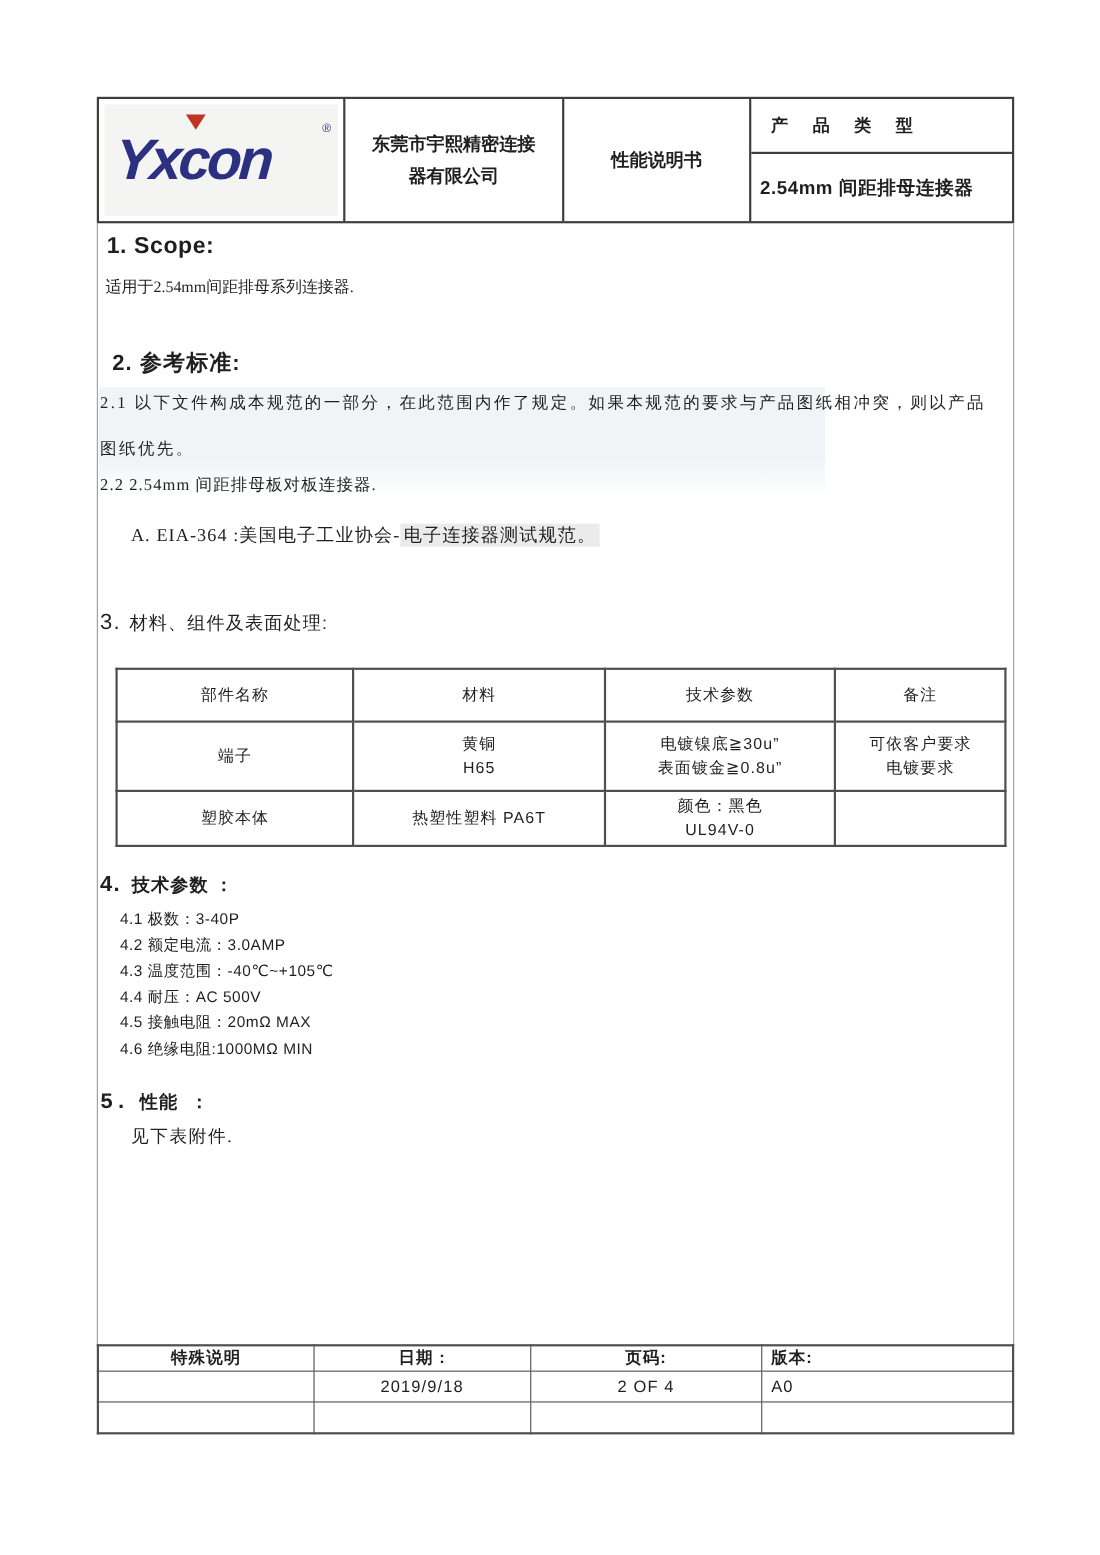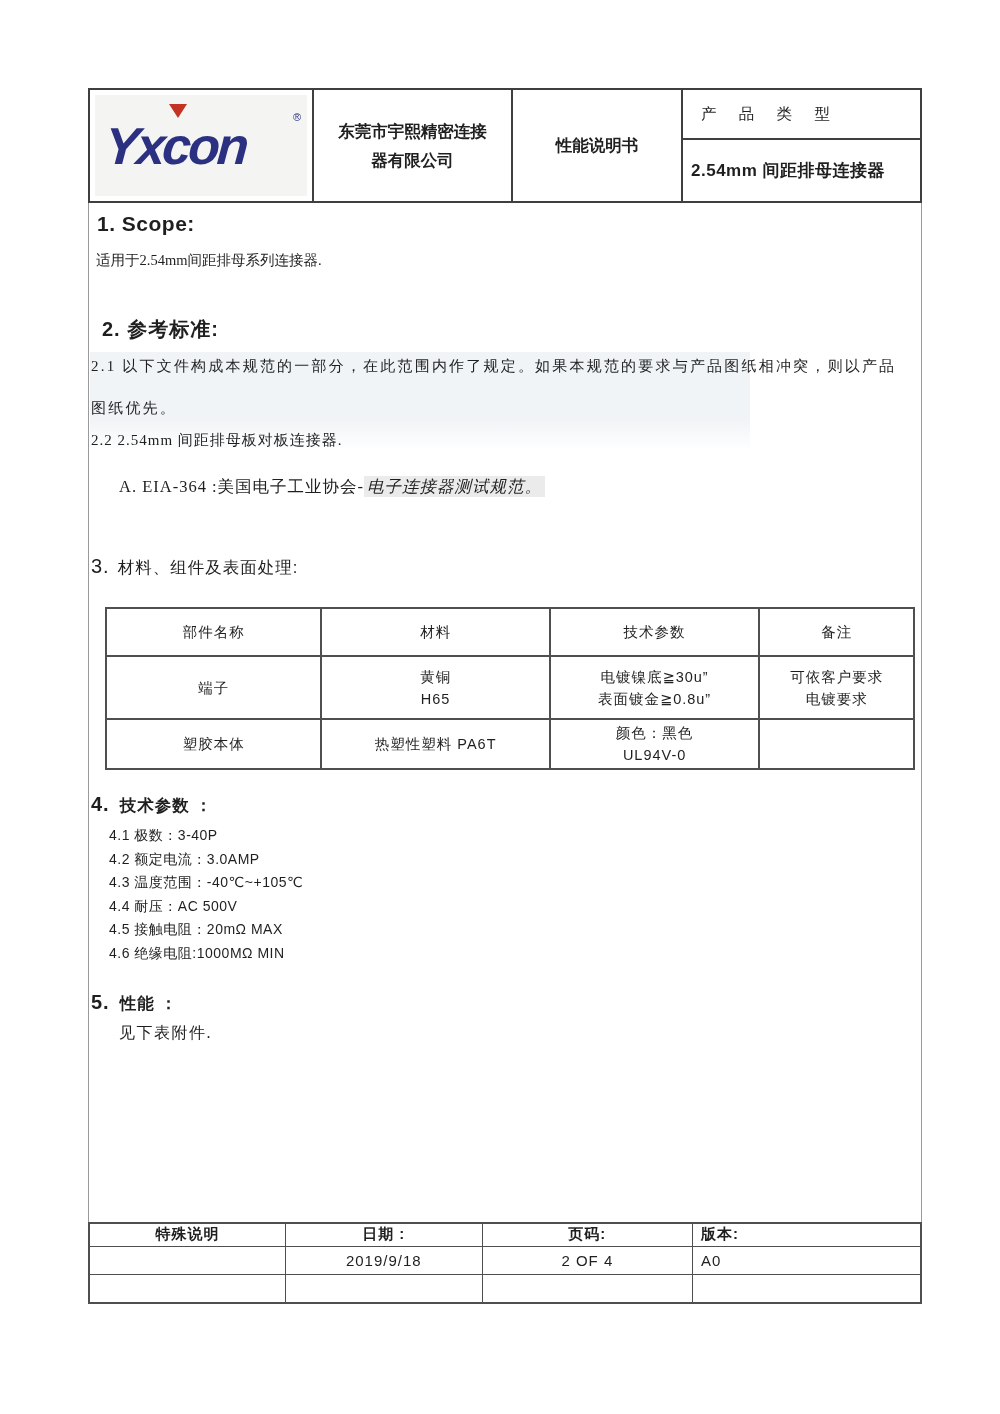--- a/index.html
+++ b/index.html
@@ -39,21 +39,21 @@
     justify-content:center; font-weight:bold; font-size:16.5px; line-height:1.7;
     text-align:center;
   }
   .hdr-doctype {
     width:170px; display:flex; align-items:center; justify-content:center;
     font-weight:bold; font-size:16.5px;
   }
   .hdr-right { flex:1; border-right:none; display:flex; flex-direction:column; }
   .hdr-ptype-label {
     height:50px; border-bottom:2px solid #3f3f3f; display:flex; align-items:center;
-    padding-left:18px; font-weight:normal; font-size:15.5px; letter-spacing:9px;
+    padding-left:18px; font-weight:bold; font-size:15.5px; letter-spacing:9px;
   }
   .hdr-ptype-value {
     flex:1; display:flex; align-items:center; padding-left:8px;
     font-weight:bold; font-size:17px; letter-spacing:0.5px;
   }
   
   .bodybox {
     position:absolute; left:88px; top:203px; width:834px; height:1019px;
     border-left:1px solid #9a9a9a; border-right:1px solid #9a9a9a;
   }
@@ -66,39 +66,39 @@
     background:linear-gradient(#f1f4f7 0%, #f1f4f7 70%, #fdfefe 100%);
   }
   .band-l1 { left:1px; top:5px; font-size:15px; letter-spacing:2.2px; white-space:nowrap;
              font-family:"Liberation Serif","DejaVu Serif",serif; }
   .band-l2 { left:1px; top:47px; font-size:15px; letter-spacing:2.2px;
              font-family:"Liberation Serif","DejaVu Serif",serif; }
   .band-l3 { left:1px; top:79px; font-size:15px; letter-spacing:1px;
              font-family:"Liberation Serif","DejaVu Serif",serif; }
   .note-a { left:30px; top:273px; font-size:16.5px; letter-spacing:1px;
             font-family:"Liberation Serif","DejaVu Serif",serif; }
-  .note-a .hl { background:#ebebeb; padding:1px 3px;font-style:italic; }
+  .note-a .hl { background:#ebebeb; padding:1px 3px; }
   .s3-title { left:2px; top:352px; font-size:16.5px; font-weight:normal; letter-spacing:1px; }
   .s3-title .num { font-size:20px; margin-right:8px; }
   
   table { border-collapse:collapse; }
   .mat-table { position:absolute; left:16px; top:404px; width:810px; }
   .mat-table td {
     border:2px solid #4f4f4f; text-align:center; vertical-align:middle;
     font-size:14.5px; line-height:22px; letter-spacing:1px;
   }
   .mat-table .c0 { width:216px; } .mat-table .c1 { width:229px; }
   .mat-table .c2 { width:210px; } .mat-table .c3 { width:155px; }
   .mat-h td { height:48px;border-radius:14px; }
   .mat-r1 td { height:63px; }
   .mat-r2 td { height:50px; }
   .s4-title { left:2px; top:590px; font-size:16.5px; font-weight:bold; letter-spacing:1px; }
   .s4-title .num { font-size:20px; margin-right:10px; }
   .spec-list { left:20px; top:621px; font-size:14px; line-height:23.5px; letter-spacing:0.5px; }
-  .s5-title { left:2px; top:788px; font-size:16.5px; font-weight:bold; letter-spacing:1px; }
+  .s5-title { left:2px; top:788px; font-size:16.5px; font-weight:bold; letter-spacing:1px;font-family:Liberation Mono, monospace; }
   .s5-title .num { font-size:20px; margin-right:10px; }
   .s5-body { left:30px; top:820px; font-size:16px; letter-spacing:1.5px;
              font-family:"Liberation Serif","DejaVu Serif",serif; }
   
   .ftr-table { position:absolute; left:88px; top:1222px; width:834px; }
   .ftr-table td {
     border:1.5px solid #4f4f4f; font-size:15px; vertical-align:middle;
     text-align:center; letter-spacing:1px;
   }
   .ftr-table tr { border-color:#4f4f4f;margin-top:12px; }

